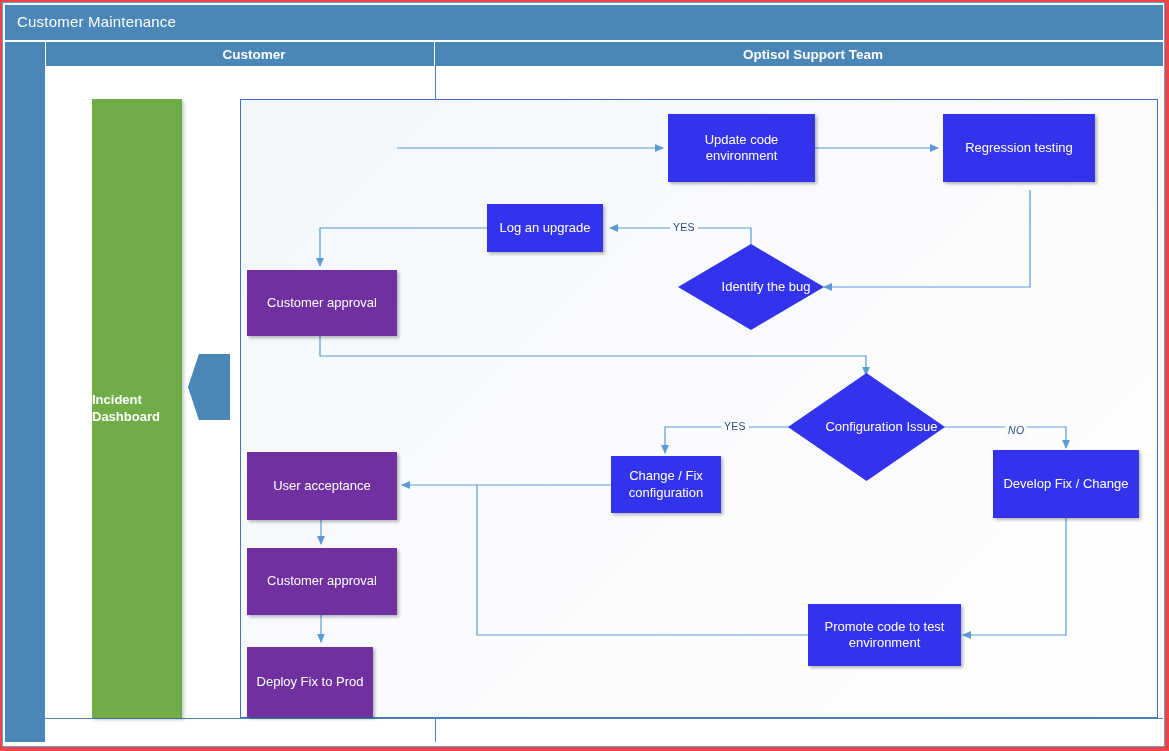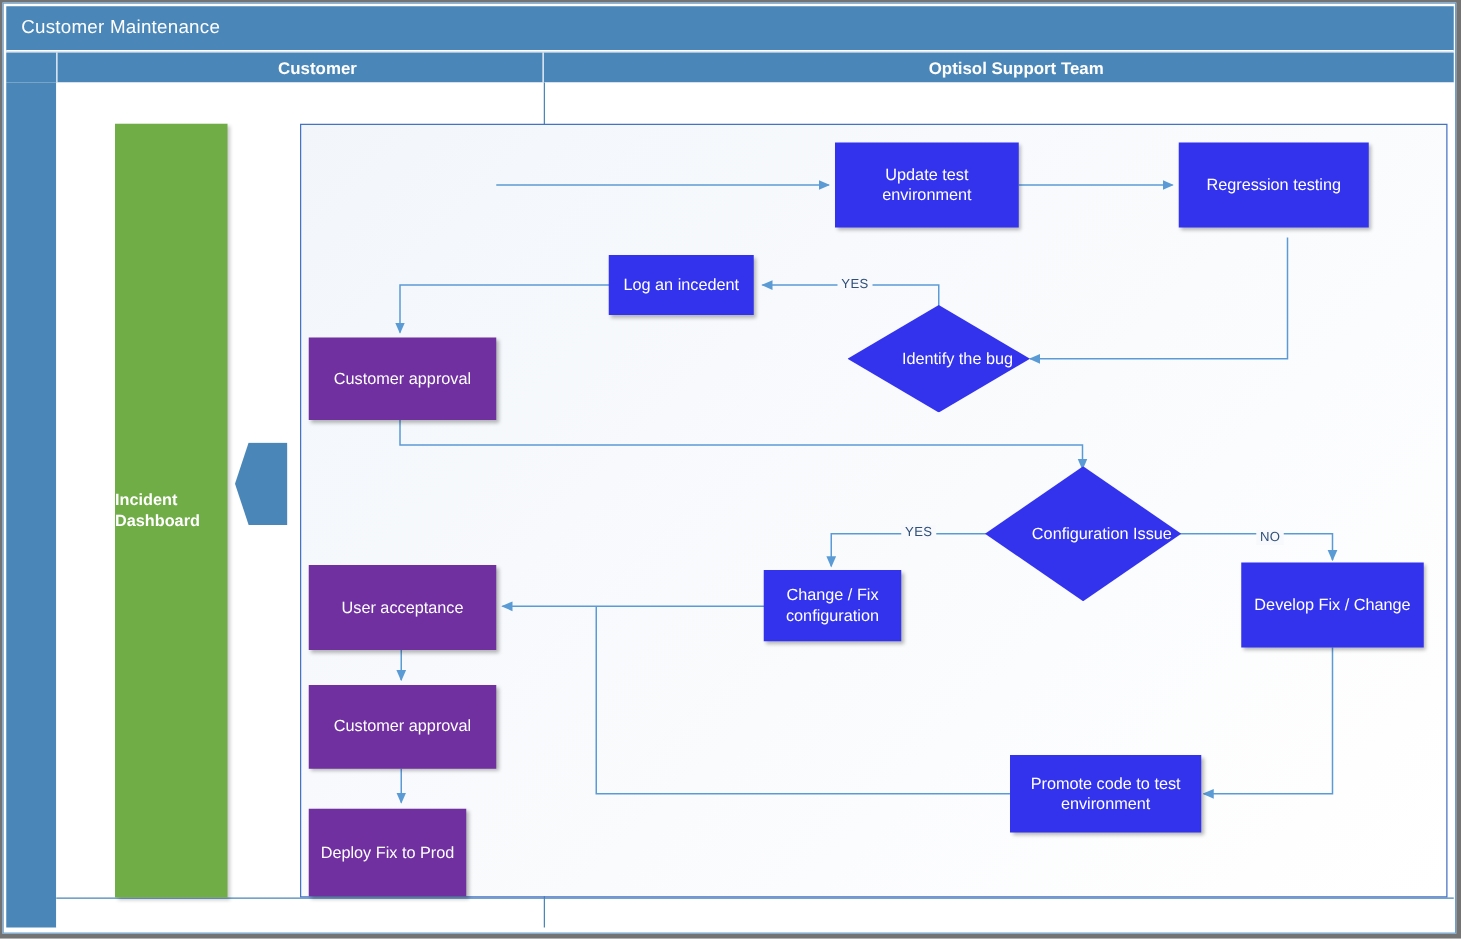--- a/index.html
+++ b/index.html
@@ -2,21 +2,21 @@
 <html><head>
 <meta charset="utf-8">
 <style>
   html,body{margin:0;padding:0;background:#ffffff;}
   body{font-family:"Liberation Sans",sans-serif;}
 
   #page{
     position:relative;
     width:1169px;height:751px;
     overflow:hidden;
-    background:#737373;
+    background:#ef4444;
   }
 
   
   .outer-frame{
     position:absolute;left:2px;top:2px;width:1163px;height:745px;
     border:1px solid #6b9ec9;box-sizing:border-box;background:#ffffff;
   }
 
   .title-bar{
     position:absolute;left:5px;top:5px;width:1158px;height:36px;
@@ -178,36 +178,36 @@
       <path d="M809,635 L477,635 L477,485"></path>
 
       <path d="M321,520 L321,544" marker-end="url(#ah)"></path>
 
       <path d="M321,615 L321,642" marker-end="url(#ah)"></path>
     </g>
   </svg>
 
   <div class="edge-label" style="left:670px;top:221px;">YES</div>
   <div class="edge-label" style="left:721px;top:420px;">YES</div>
-  <div class="edge-label" style="left:1005px;top:424px;">NO</div>
+  <div class="edge-label" style="left:1005px;top:424px;font-style:italic;">NO</div>
 
 
   <div class="node purple" style="left:247px;top:270px;width:150px;height:66px;">Customer approval</div>
 
   <div class="node purple" style="left:247px;top:452px;width:150px;height:68px;">User acceptance</div>
 
   <div class="node purple" style="left:247px;top:548px;width:150px;height:67px;">Customer approval</div>
 
   <div class="node purple" style="left:247px;top:647px;width:126px;height:70px;">Deploy Fix to Prod</div>
 
-  <div class="node blue" style="left:668px;top:114px;width:147px;height:68px;">Update test environment</div>
+  <div class="node blue" style="left:668px;top:114px;width:147px;height:68px;">Update code environment</div>
 
   <div class="node blue" style="left:943px;top:114px;width:152px;height:68px;">Regression testing</div>
 
-  <div class="node blue" style="left:487px;top:204px;width:116px;height:48px;">Log an incedent</div>
+  <div class="node blue" style="left:487px;top:204px;width:116px;height:48px;">Log an upgrade</div>
 
   <div class="diamond" style="left:678px;top:244px;width:146px;height:86px;">
     <div class="dshape"></div>
     <div class="dlabel">Identify the bug</div>
   </div>
 
   <div class="diamond" style="left:788px;top:373px;width:157px;height:108px;">
     <div class="dshape"></div>
     <div class="dlabel">Configuration Issue</div>
   </div>

